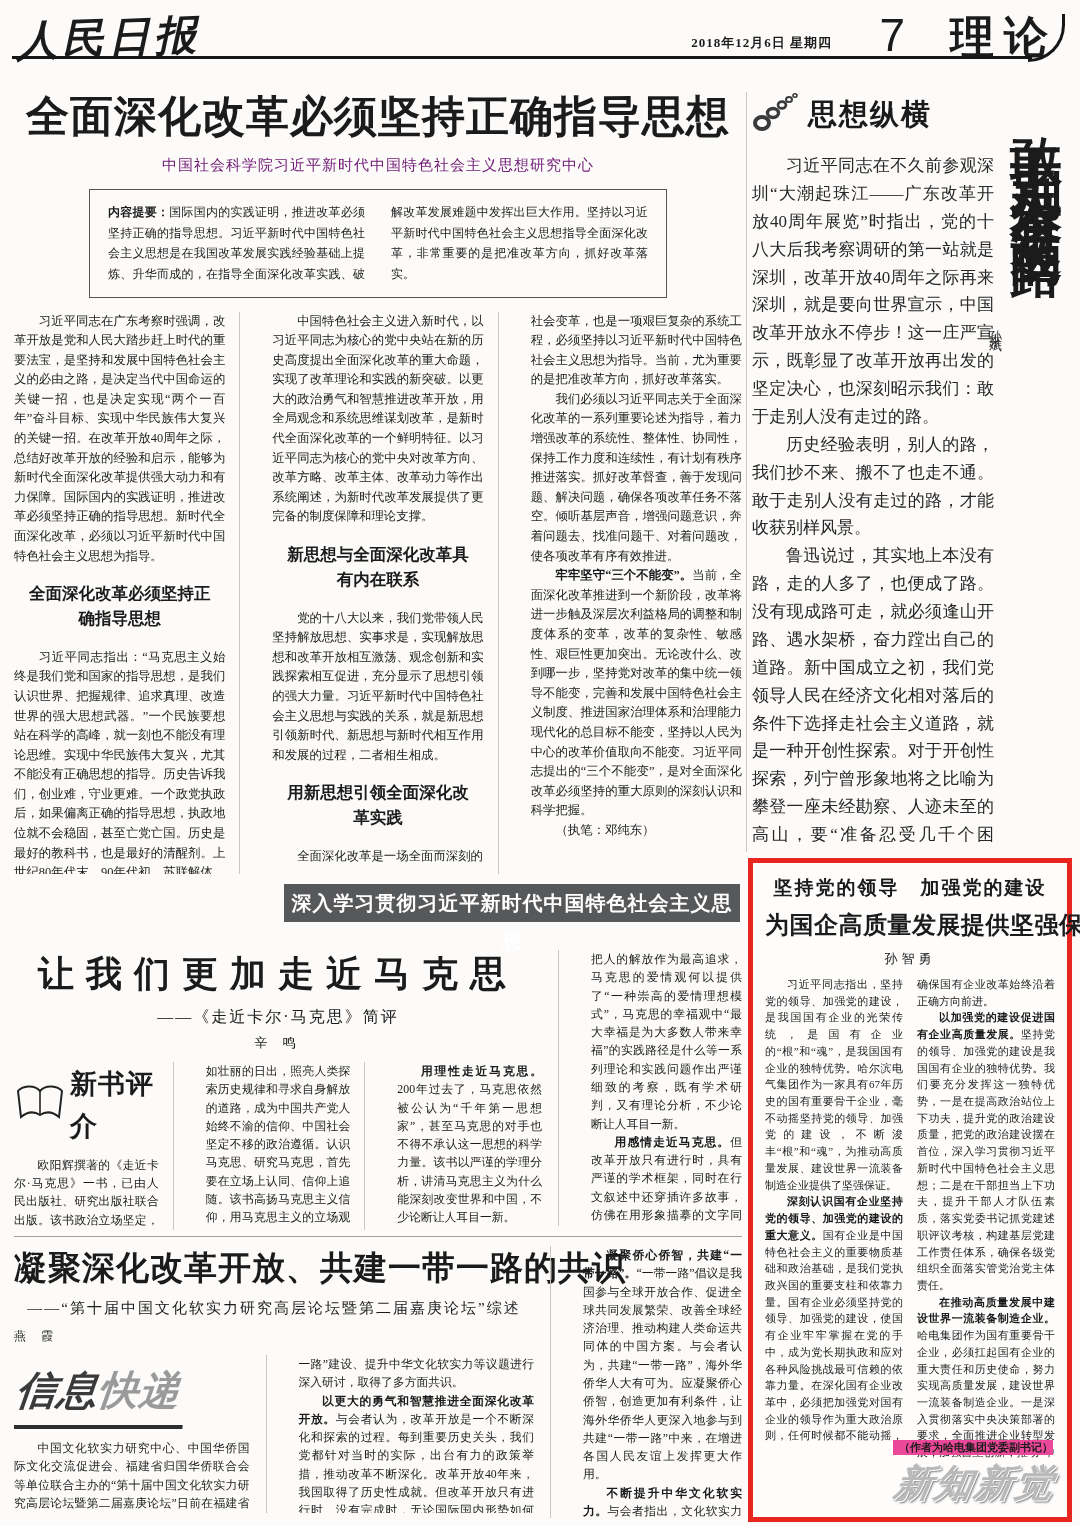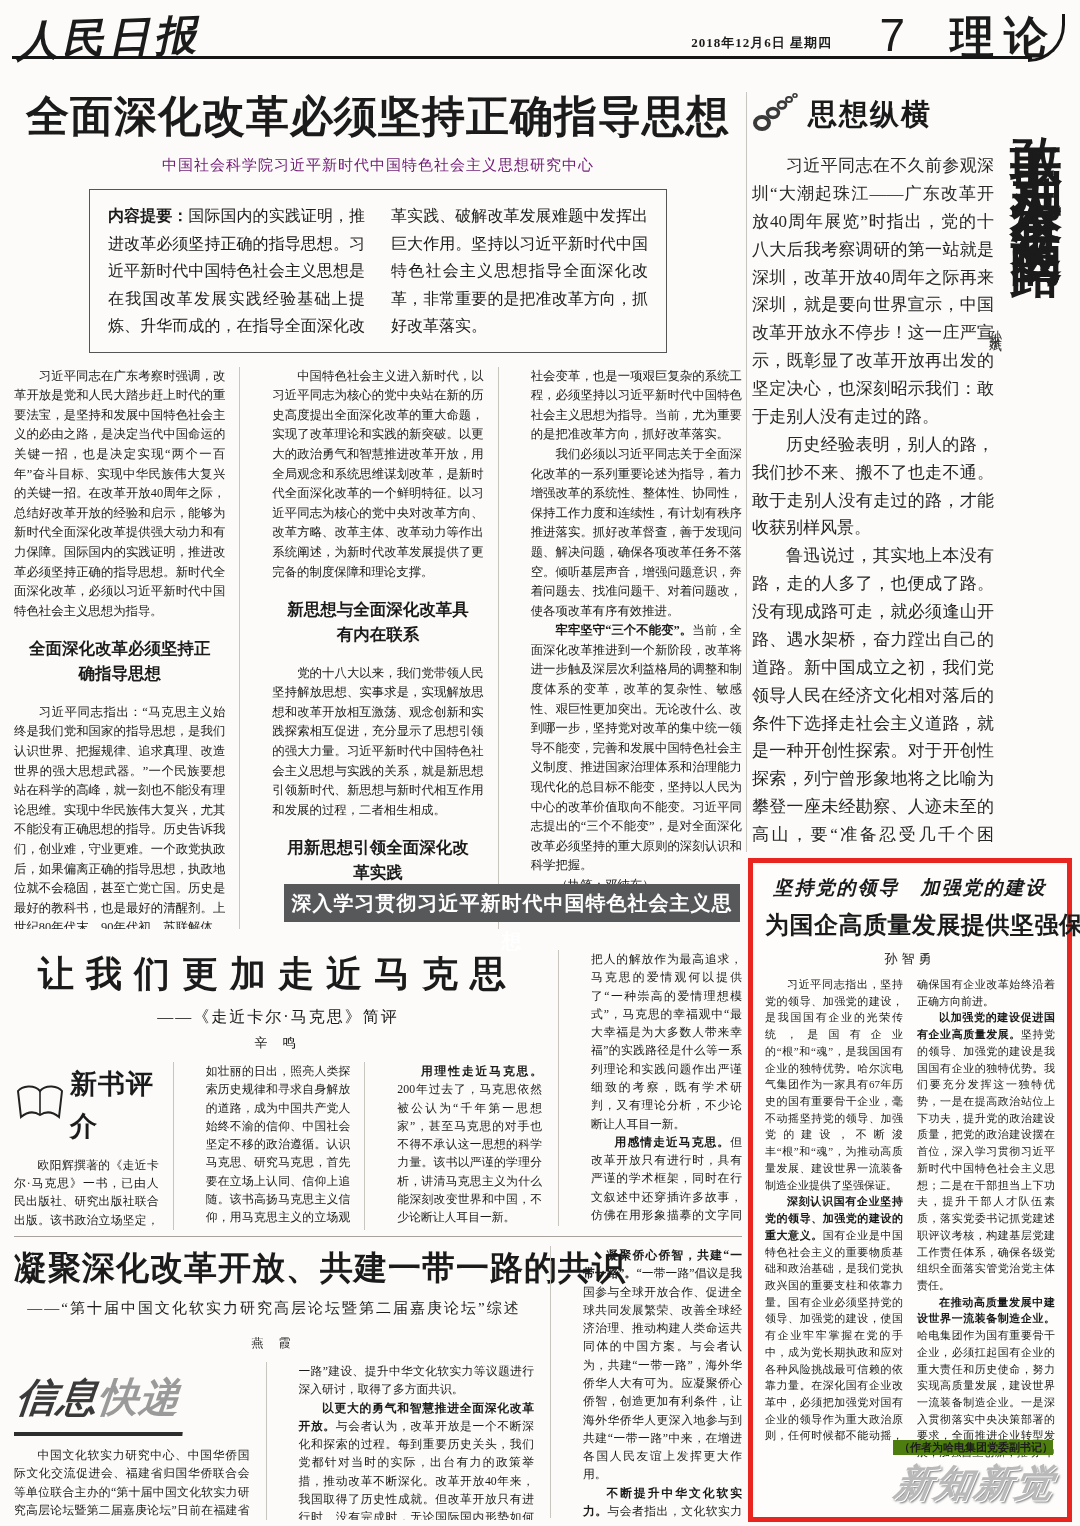--- a/index.html
+++ b/index.html
@@ -17,21 +17,21 @@
   
   p.body{margin:0;text-indent:2em;text-align:justify;}
   .lead{font-weight:bold;}
   .colrule{border-left:1px solid #c9c5bf;padding-left:32px;}
   
   .main-art{position:absolute;left:14px;top:88px;width:728px;}
   .main-title{font-family:"Liberation Sans","DejaVu Sans",sans-serif;font-weight:900;font-size:43px;
               letter-spacing:1px;text-align:center;white-space:nowrap;}
   .main-byline{text-align:center;font-size:15px;margin-top:10px;letter-spacing:1px;color:#701a75;}
   .abstract{margin:14px auto 0;width:540px;border:1px solid #555;padding:12px 18px;
-            column-count:2;column-gap:26px;font-size:16px;line-height:1.72;text-align:justify;}
+            column-count:2;column-gap:26px;font-size:12px;line-height:1.72;text-align:justify;}
   .abstract .lbl{font-weight:bold;font-family:"Liberation Sans",sans-serif;}
   .main-body{margin-top:14px;display:flex;height:562px;overflow:hidden;}
   .main-body .col{width:232px;font-size:12.4px;line-height:1.58;overflow:hidden;}
   .main-body .col + .col{margin-left:14px;}
   .subhead{font-family:Liberation Serif, serif;font-weight:bold;font-size:16.5px;
            text-align:center;line-height:1.5;margin:16px 14px;}
   .signoff{text-align:right;margin-top:6px;}
   
   .sixiang{position:absolute;left:752px;top:92px;width:242px;}
   .sx-head{display:flex;align-items:center;}
@@ -57,39 +57,39 @@
   .mx-col + .mx-col{margin-left:14px;}
   .books-logo{display:flex;align-items:center;margin:2px 0 8px 0;}
   .books-logo .txt{font-family:"Liberation Sans",sans-serif;font-weight:900;font-size:27px;letter-spacing:1px;margin-left:4px;}
   .marx-col4{width:184px;margin-left:16px;font-size:11.8px;line-height:1.55;height:276px;overflow:hidden;}
   .rule-h1{position:absolute;left:14px;top:1236px;width:728px;height:1px;background:#a7a29b;}
   
   .forum{position:absolute;left:14px;top:1246px;width:728px;display:flex;}
   .fm-left{width:520px;}
   .fm-title{font-size:33px;font-weight:900;letter-spacing:1px;text-align:center;white-space:nowrap;}
   .fm-sub{text-align:center;font-size:15px;margin-top:8px;letter-spacing:2px;}
-  .fm-author{text-align:center;font-size:12px;margin-top:17px;letter-spacing:6px;}
+  .fm-author{text-align:left;font-size:12px;margin-top:10px;letter-spacing:6px;}
   .fm-body{display:flex;margin-top:10px;height:158px;overflow:hidden;}
   .fm-col{width:250px;font-size:11.8px;line-height:1.55;overflow:hidden;}
   .fm-col + .fm-col{margin-left:16px;}
   .fm-col3{width:192px;margin-left:16px;font-size:11.8px;line-height:1.55;height:272px;overflow:hidden;}
   .info-logo{font-family:"Liberation Sans",sans-serif;font-style:italic;font-weight:900;font-size:40px;
              letter-spacing:1px;transform:skewX(-6deg);display:inline-block;border-bottom:4px solid #2e2e2e;
              padding:0 6px 4px 2px;margin:4px 0 10px 0;}
   .info-logo .w1{color:#3a3a3a;}
   .info-logo .w2{color:#9a9a9a;}
   
   .redbox{position:absolute;left:748px;top:858px;width:324px;height:664px;border:5px solid #e8261f;
           background:#fefdfc;box-sizing:border-box;padding:12px 12px 8px 12px;}
-  .rb-kicker{text-align:center;font-weight:bold;font-size:19px;letter-spacing:2px;font-style:italic;}
+  .rb-kicker{text-align:center;font-weight:bold;font-size:19px;letter-spacing:2px;}
   .rb-title{text-align:center;font-weight:900;font-size:24px;margin-top:8px;letter-spacing:0.5px;white-space:nowrap;}
   .rb-author{text-align:center;font-size:13px;margin:9px 0 8px 0;letter-spacing:4px;}
   .rb-body{column-count:2;column-gap:14px;column-fill:auto;font-size:11px;line-height:1.52;
            height:488px;overflow:hidden;text-align:justify;}
-  .rb-sign{position:absolute;right:14px;bottom:62px;font-size:11px;font-weight:bold;background:#4d7c0f;padding-left:6px;}
+  .rb-sign{position:absolute;right:14px;bottom:62px;font-size:11px;font-weight:bold;background:#ec4899;padding-left:6px;}
   .xinzhi-logo{position:absolute;right:12px;bottom:8px;font-family:"Liberation Sans",sans-serif;
                font-style:italic;font-weight:900;font-size:38px;letter-spacing:2px;color:#b9b9b9;
                transform:skewX(-10deg);text-shadow:1px 1px 0 #fff,2px 2px 2px #7d7d7d;}
 </style>
 </head>
 <body>
 
 <div class="page">
 
   <div class="masthead">人民日报</div>

